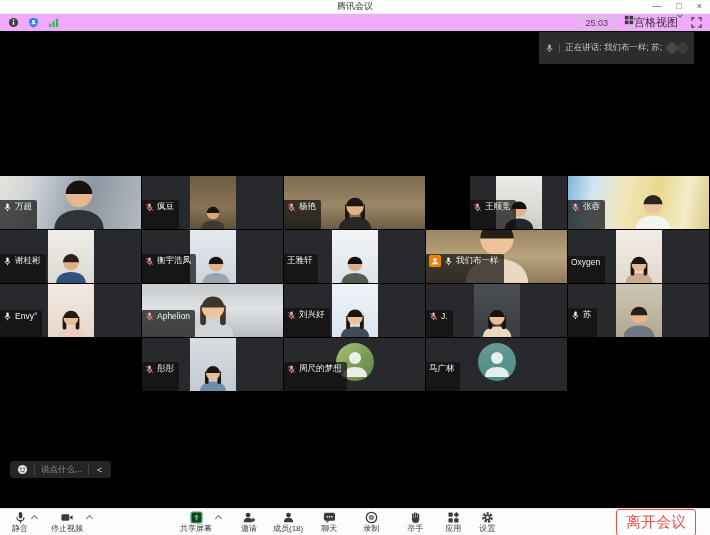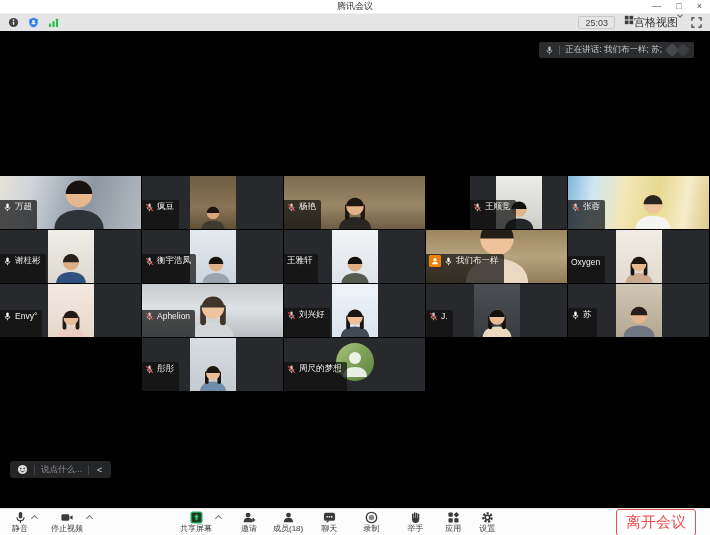--- a/index.html
+++ b/index.html
@@ -2,29 +2,29 @@
 <html><head>
 <meta charset="utf-8">
 <style>
 *{margin:0;padding:0;box-sizing:border-box}
 html,body{width:710px;height:535px;overflow:hidden;background:#000;font-family:"Liberation Sans",sans-serif}
 .app{width:710px;height:535px;display:flex;flex-direction:column}
 .titlebar{height:14px;background:#fff;position:relative;display:flex;align-items:center;justify-content:center;flex:0 0 auto;border-bottom:1px solid #f0f0f0}
 .title{font-size:9px;color:#333}
 .win-controls{position:absolute;right:8px;top:0;height:13px;display:flex;align-items:center;gap:15px;color:#555;font-size:9px}
 .win-controls span{line-height:13px;cursor:default}
-.subheader{height:17px;background:#e5e5e5;display:flex;align-items:center;padding:0 8px;flex:0 0 auto}
+.subheader{height:17px;background:#f0abfc;display:flex;align-items:center;padding:0 8px;flex:0 0 auto}
 .sh-left{display:flex;align-items:center;gap:9px}
 .sh-right{margin-left:auto;display:flex;align-items:center;gap:9px}
 .shic{display:flex;align-items:center}
 .timer{border:1px solid #c9c9c9;border-radius:2px;font-size:9px;color:#444;padding:0 6px;height:13px;line-height:12px}
 .view-sel{display:flex;align-items:flex-start;font-size:11px;color:#333;cursor:default}
 .caret-down{width:4px;height:4px;border-right:1.2px solid #666;border-bottom:1.2px solid #666;transform:rotate(45deg);margin-top:-2px}
 .stage{position:relative;flex:1;background:#000}
-.speak{position:absolute;top:11px;right:16px;height:16px;background:#2b2c2e;border-radius:2px;display:flex;align-items:center;padding:0 6px;gap:5px;z-index:9}
+.speak{position:absolute;top:1px;right:16px;height:16px;background:#2b2c2e;border-radius:2px;display:flex;align-items:center;padding:16px 6px;gap:5px;z-index:9}
 .speak-text{font-size:8.5px;color:#c9c9c9;white-space:nowrap}
 .sdiv{width:1px;height:9px;background:#55565a}
 .spk-av{width:10px;height:10px;background:#46484c;border-radius:2px;transform:rotate(45deg)}
 .spk-av+.spk-av{margin-left:-4px;background:#3a3c40}
 .grid{position:absolute;top:145px;left:0;width:709px;display:grid;grid-template-columns:repeat(5,141px);grid-auto-rows:53px;gap:1px}
 .tile{position:relative;background:#28292c;overflow:hidden}
 .tile.active{box-shadow:inset 0 0 0 1px #2db56a}
 .video{position:absolute;top:0;bottom:0;overflow:hidden}
 .v-wide{left:0;right:0}
 .v-port{width:46px;left:50%;margin-left:-23px}
@@ -463,20 +463,31 @@
               <svg width="9" height="9" viewBox="0 0 12 12">
                 <rect x="4.4" y="0.8" width="3.2" height="6" rx="1.6" fill="#cfcfcf"></rect>
                 <path d="M2.8 5.5a3.2 3.2 0 0 0 6.4 0" fill="none" stroke="#cfcfcf" stroke-width="1"></path>
                 <line x1="6" y1="8.8" x2="6" y2="11" stroke="#cfcfcf" stroke-width="1"></line>
                 <line x1="1.5" y1="1.5" x2="10.5" y2="10.5" stroke="#e8463f" stroke-width="1.4"></line>
               </svg>
             </span>
             <span class="pname">周尺的梦想</span>
           </div>
         </div>
+        <div class="tile" style="grid-area: 4 / 4;">
+          <div class="avatar" style="background: linear-gradient(rgb(100, 155, 148) 0%, rgb(79, 138, 131) 100%);">
+            <svg width="38" height="38" viewBox="0 0 38 38">
+              <circle cx="19" cy="15" r="6" fill="rgba(255,255,255,.85)"></circle>
+              <path d="M7 34c0-7 5-10 12-10s12 3 12 10z" fill="rgba(255,255,255,.85)"></path>
+            </svg>
+          </div>
+          <div class="chip">
+            <span class="pname">马广林</span>
+          </div>
+        </div>
       </div>
 
     <div class="chat">
       <span class="shic">
           <svg width="11" height="11" viewBox="0 0 12 12">
             <circle cx="6" cy="6" r="5" fill="#d9d9d9"></circle>
             <circle cx="4.2" cy="4.8" r="0.8" fill="#222"></circle>
             <circle cx="7.8" cy="4.8" r="0.8" fill="#222"></circle>
             <path d="M3.8 7.2 a2.6 2.6 0 0 0 4.4 0" stroke="#222" stroke-width="0.9" fill="none"></path>
           </svg>

